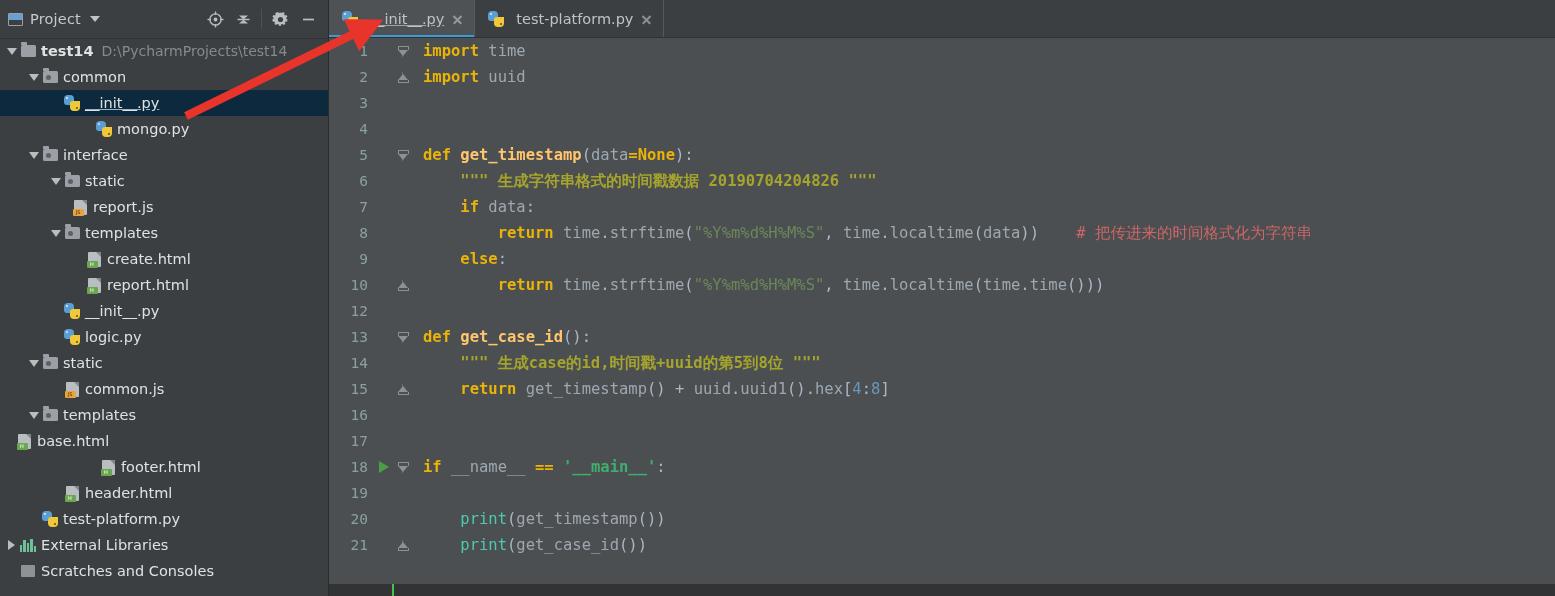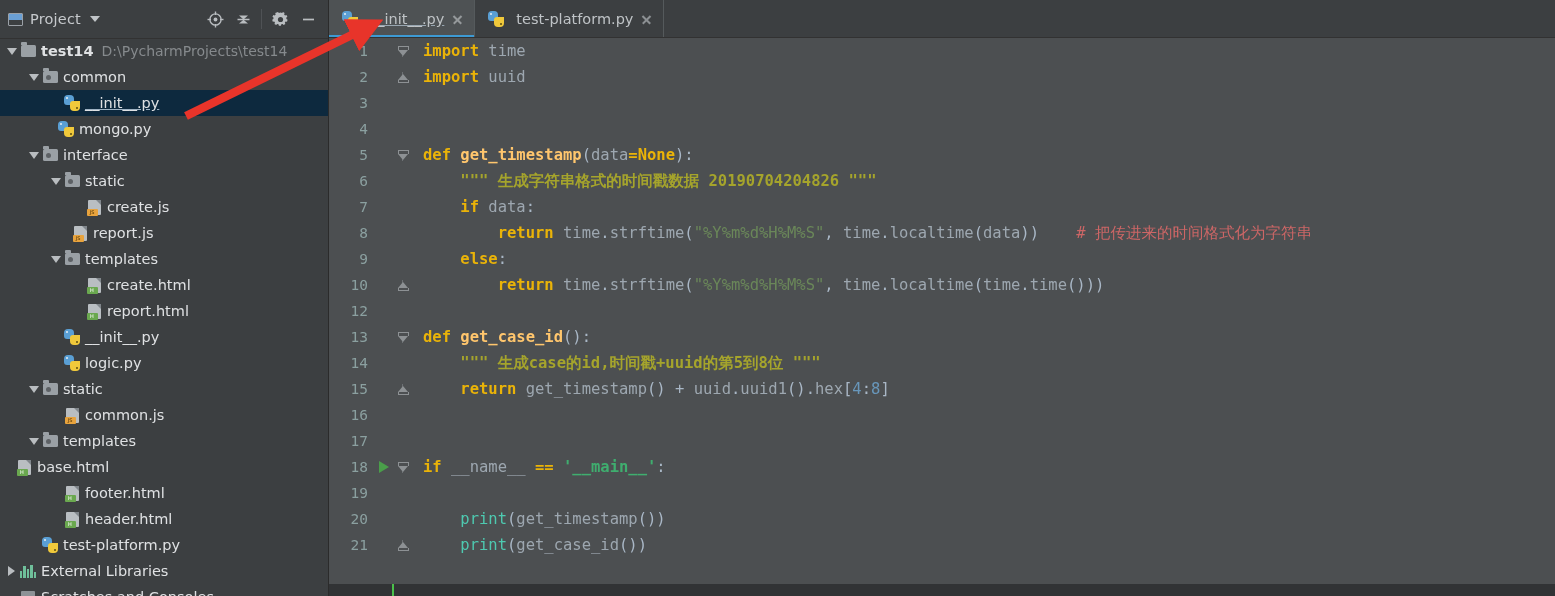--- a/index.html
+++ b/index.html
@@ -213,21 +213,21 @@
           <span class="ticon">
             <span class="ic-py">
               <span class="p1"></span>
               <span class="p2"></span>
               <span class="d1"></span>
               <span class="d2"></span>
             </span>
           </span>
           <span class="tlabel">__init__.py</span>
         </div>
-        <div class="trow" style="padding-left: 42px;">
+        <div class="trow" style="padding-left: 64px; margin-left: 16px;">
           <span class="arrow none"></span>
           <span class="ticon">
             <span class="ic-py">
               <span class="p1"></span>
               <span class="p2"></span>
               <span class="d1"></span>
               <span class="d2"></span>
             </span>
           </span>
           <span class="tlabel">mongo.py</span>
@@ -243,126 +243,117 @@
         </div>
         <div class="trow" style="padding-left: 48px;">
           <span class="arrow open">
             <i></i>
           </span>
           <span class="ticon">
             <span class="ic-folder"></span>
           </span>
           <span class="tlabel">static</span>
         </div>
+        <div class="trow" style="padding-left: 56px;">
+          <span class="arrow none"></span>
+          <span class="ticon">
+            <span class="ic-file">
+              <span class="badge js">JS</span>
+            </span>
+          </span>
+          <span class="tlabel">report.js</span>
+        </div>
+        <div class="trow" style="padding-left: 48px;">
+          <span class="arrow open">
+            <i></i>
+          </span>
+          <span class="ticon">
+            <span class="ic-folder"></span>
+          </span>
+          <span class="tlabel">templates</span>
+        </div>
         <div class="trow" style="padding-left: 70px;">
           <span class="arrow none"></span>
           <span class="ticon">
             <span class="ic-file">
+              <span class="badge html">H</span>
+            </span>
+          </span>
+          <span class="tlabel">create.html</span>
+        </div>
+        <div class="trow" style="padding-left: 70px;">
+          <span class="arrow none"></span>
+          <span class="ticon">
+            <span class="ic-file">
+              <span class="badge html">H</span>
+            </span>
+          </span>
+          <span class="tlabel">report.html</span>
+        </div>
+        <div class="trow" style="padding-left: 48px;">
+          <span class="arrow none"></span>
+          <span class="ticon">
+            <span class="ic-py">
+              <span class="p1"></span>
+              <span class="p2"></span>
+              <span class="d1"></span>
+              <span class="d2"></span>
+            </span>
+          </span>
+          <span class="tlabel">__init__.py</span>
+        </div>
+        <div class="trow" style="padding-left: 48px;">
+          <span class="arrow none"></span>
+          <span class="ticon">
+            <span class="ic-py">
+              <span class="p1"></span>
+              <span class="p2"></span>
+              <span class="d1"></span>
+              <span class="d2"></span>
+            </span>
+          </span>
+          <span class="tlabel">logic.py</span>
+        </div>
+        <div class="trow" style="padding-left: 26px;">
+          <span class="arrow open">
+            <i></i>
+          </span>
+          <span class="ticon">
+            <span class="ic-folder"></span>
+          </span>
+          <span class="tlabel">static</span>
+        </div>
+        <div class="trow" style="padding-left: 48px;">
+          <span class="arrow none"></span>
+          <span class="ticon">
+            <span class="ic-file">
               <span class="badge js">JS</span>
             </span>
           </span>
-          <span class="tlabel">create.js</span>
-        </div>
-        <div class="trow" style="padding-left: 56px;">
-          <span class="arrow none"></span>
-          <span class="ticon">
-            <span class="ic-file">
-              <span class="badge js">JS</span>
-            </span>
-          </span>
-          <span class="tlabel">report.js</span>
-        </div>
-        <div class="trow" style="padding-left: 48px;">
+          <span class="tlabel">common.js</span>
+        </div>
+        <div class="trow" style="padding-left: 26px;">
           <span class="arrow open">
             <i></i>
           </span>
           <span class="ticon">
             <span class="ic-folder"></span>
           </span>
           <span class="tlabel">templates</span>
         </div>
-        <div class="trow" style="padding-left: 70px;">
+        <div class="trow" style="">
           <span class="arrow none"></span>
           <span class="ticon">
             <span class="ic-file">
               <span class="badge html">H</span>
             </span>
           </span>
-          <span class="tlabel">create.html</span>
-        </div>
-        <div class="trow" style="padding-left: 70px;">
-          <span class="arrow none"></span>
-          <span class="ticon">
-            <span class="ic-file">
-              <span class="badge html">H</span>
-            </span>
-          </span>
-          <span class="tlabel">report.html</span>
-        </div>
-        <div class="trow" style="padding-left: 48px;">
-          <span class="arrow none"></span>
-          <span class="ticon">
-            <span class="ic-py">
-              <span class="p1"></span>
-              <span class="p2"></span>
-              <span class="d1"></span>
-              <span class="d2"></span>
-            </span>
-          </span>
-          <span class="tlabel">__init__.py</span>
-        </div>
-        <div class="trow" style="padding-left: 48px;">
-          <span class="arrow none"></span>
-          <span class="ticon">
-            <span class="ic-py">
-              <span class="p1"></span>
-              <span class="p2"></span>
-              <span class="d1"></span>
-              <span class="d2"></span>
-            </span>
-          </span>
-          <span class="tlabel">logic.py</span>
-        </div>
-        <div class="trow" style="padding-left: 26px;">
-          <span class="arrow open">
-            <i></i>
-          </span>
-          <span class="ticon">
-            <span class="ic-folder"></span>
-          </span>
-          <span class="tlabel">static</span>
-        </div>
-        <div class="trow" style="padding-left: 48px;">
-          <span class="arrow none"></span>
-          <span class="ticon">
-            <span class="ic-file">
-              <span class="badge js">JS</span>
-            </span>
-          </span>
-          <span class="tlabel">common.js</span>
-        </div>
-        <div class="trow" style="padding-left: 26px;">
-          <span class="arrow open">
-            <i></i>
-          </span>
-          <span class="ticon">
-            <span class="ic-folder"></span>
-          </span>
-          <span class="tlabel">templates</span>
-        </div>
-        <div class="trow" style="">
-          <span class="arrow none"></span>
-          <span class="ticon">
-            <span class="ic-file">
-              <span class="badge html">H</span>
-            </span>
-          </span>
           <span class="tlabel">base.html</span>
         </div>
-        <div class="trow" style="padding-left: 48px;">
+        <div class="trow" style="padding-left: 48px; margin-left: 36px;">
           <span class="arrow none"></span>
           <span class="ticon">
             <span class="ic-file">
               <span class="badge html">H</span>
             </span>
           </span>
           <span class="tlabel">footer.html</span>
         </div>
         <div class="trow" style="padding-left: 48px;">
           <span class="arrow none"></span>

